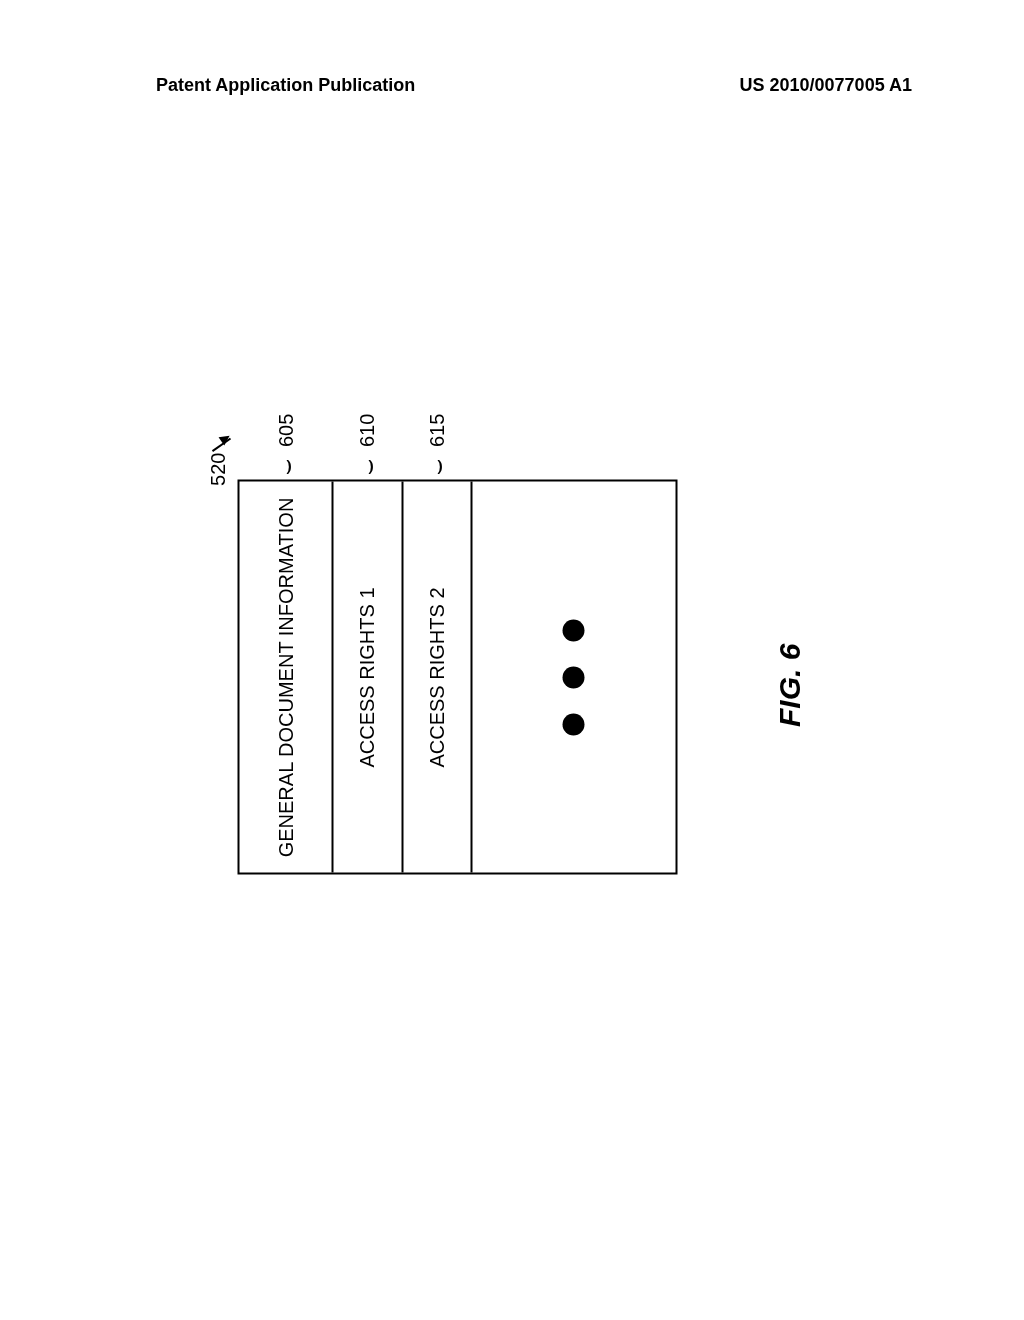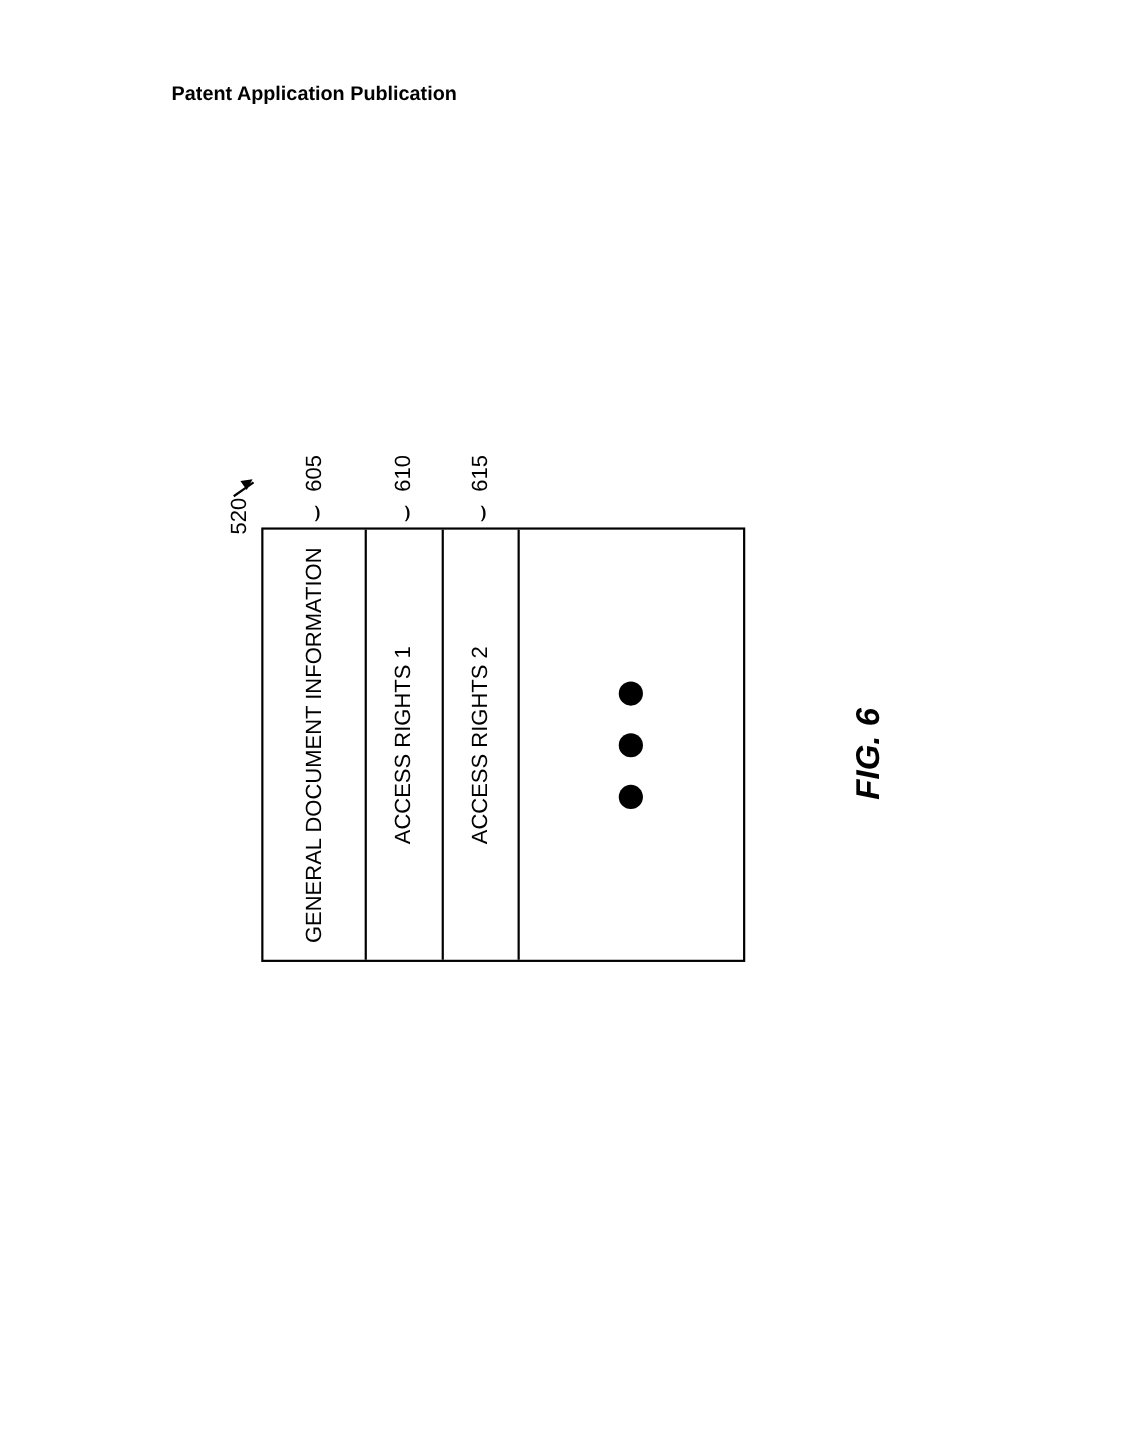--- a/index.html
+++ b/index.html
@@ -155,20 +155,21 @@
       font-weight: bold;
       font-style: italic;
       font-family: Arial, sans-serif;
     }
   </style>
 </head>
 <body>
 
 <div class="header">
   <span class="header-left">Patent Application Publication</span>
+  <span class="header-right">US 2010/0077005 A1</span>
 </div>
 
 <div class="diagram-container">
   <div class="table">
     <div class="top-label">
       <span>520</span>
       <span class="arrow-diag"></span>
     </div>
     <div class="row row-1">
       <span>GENERAL DOCUMENT INFORMATION</span>

